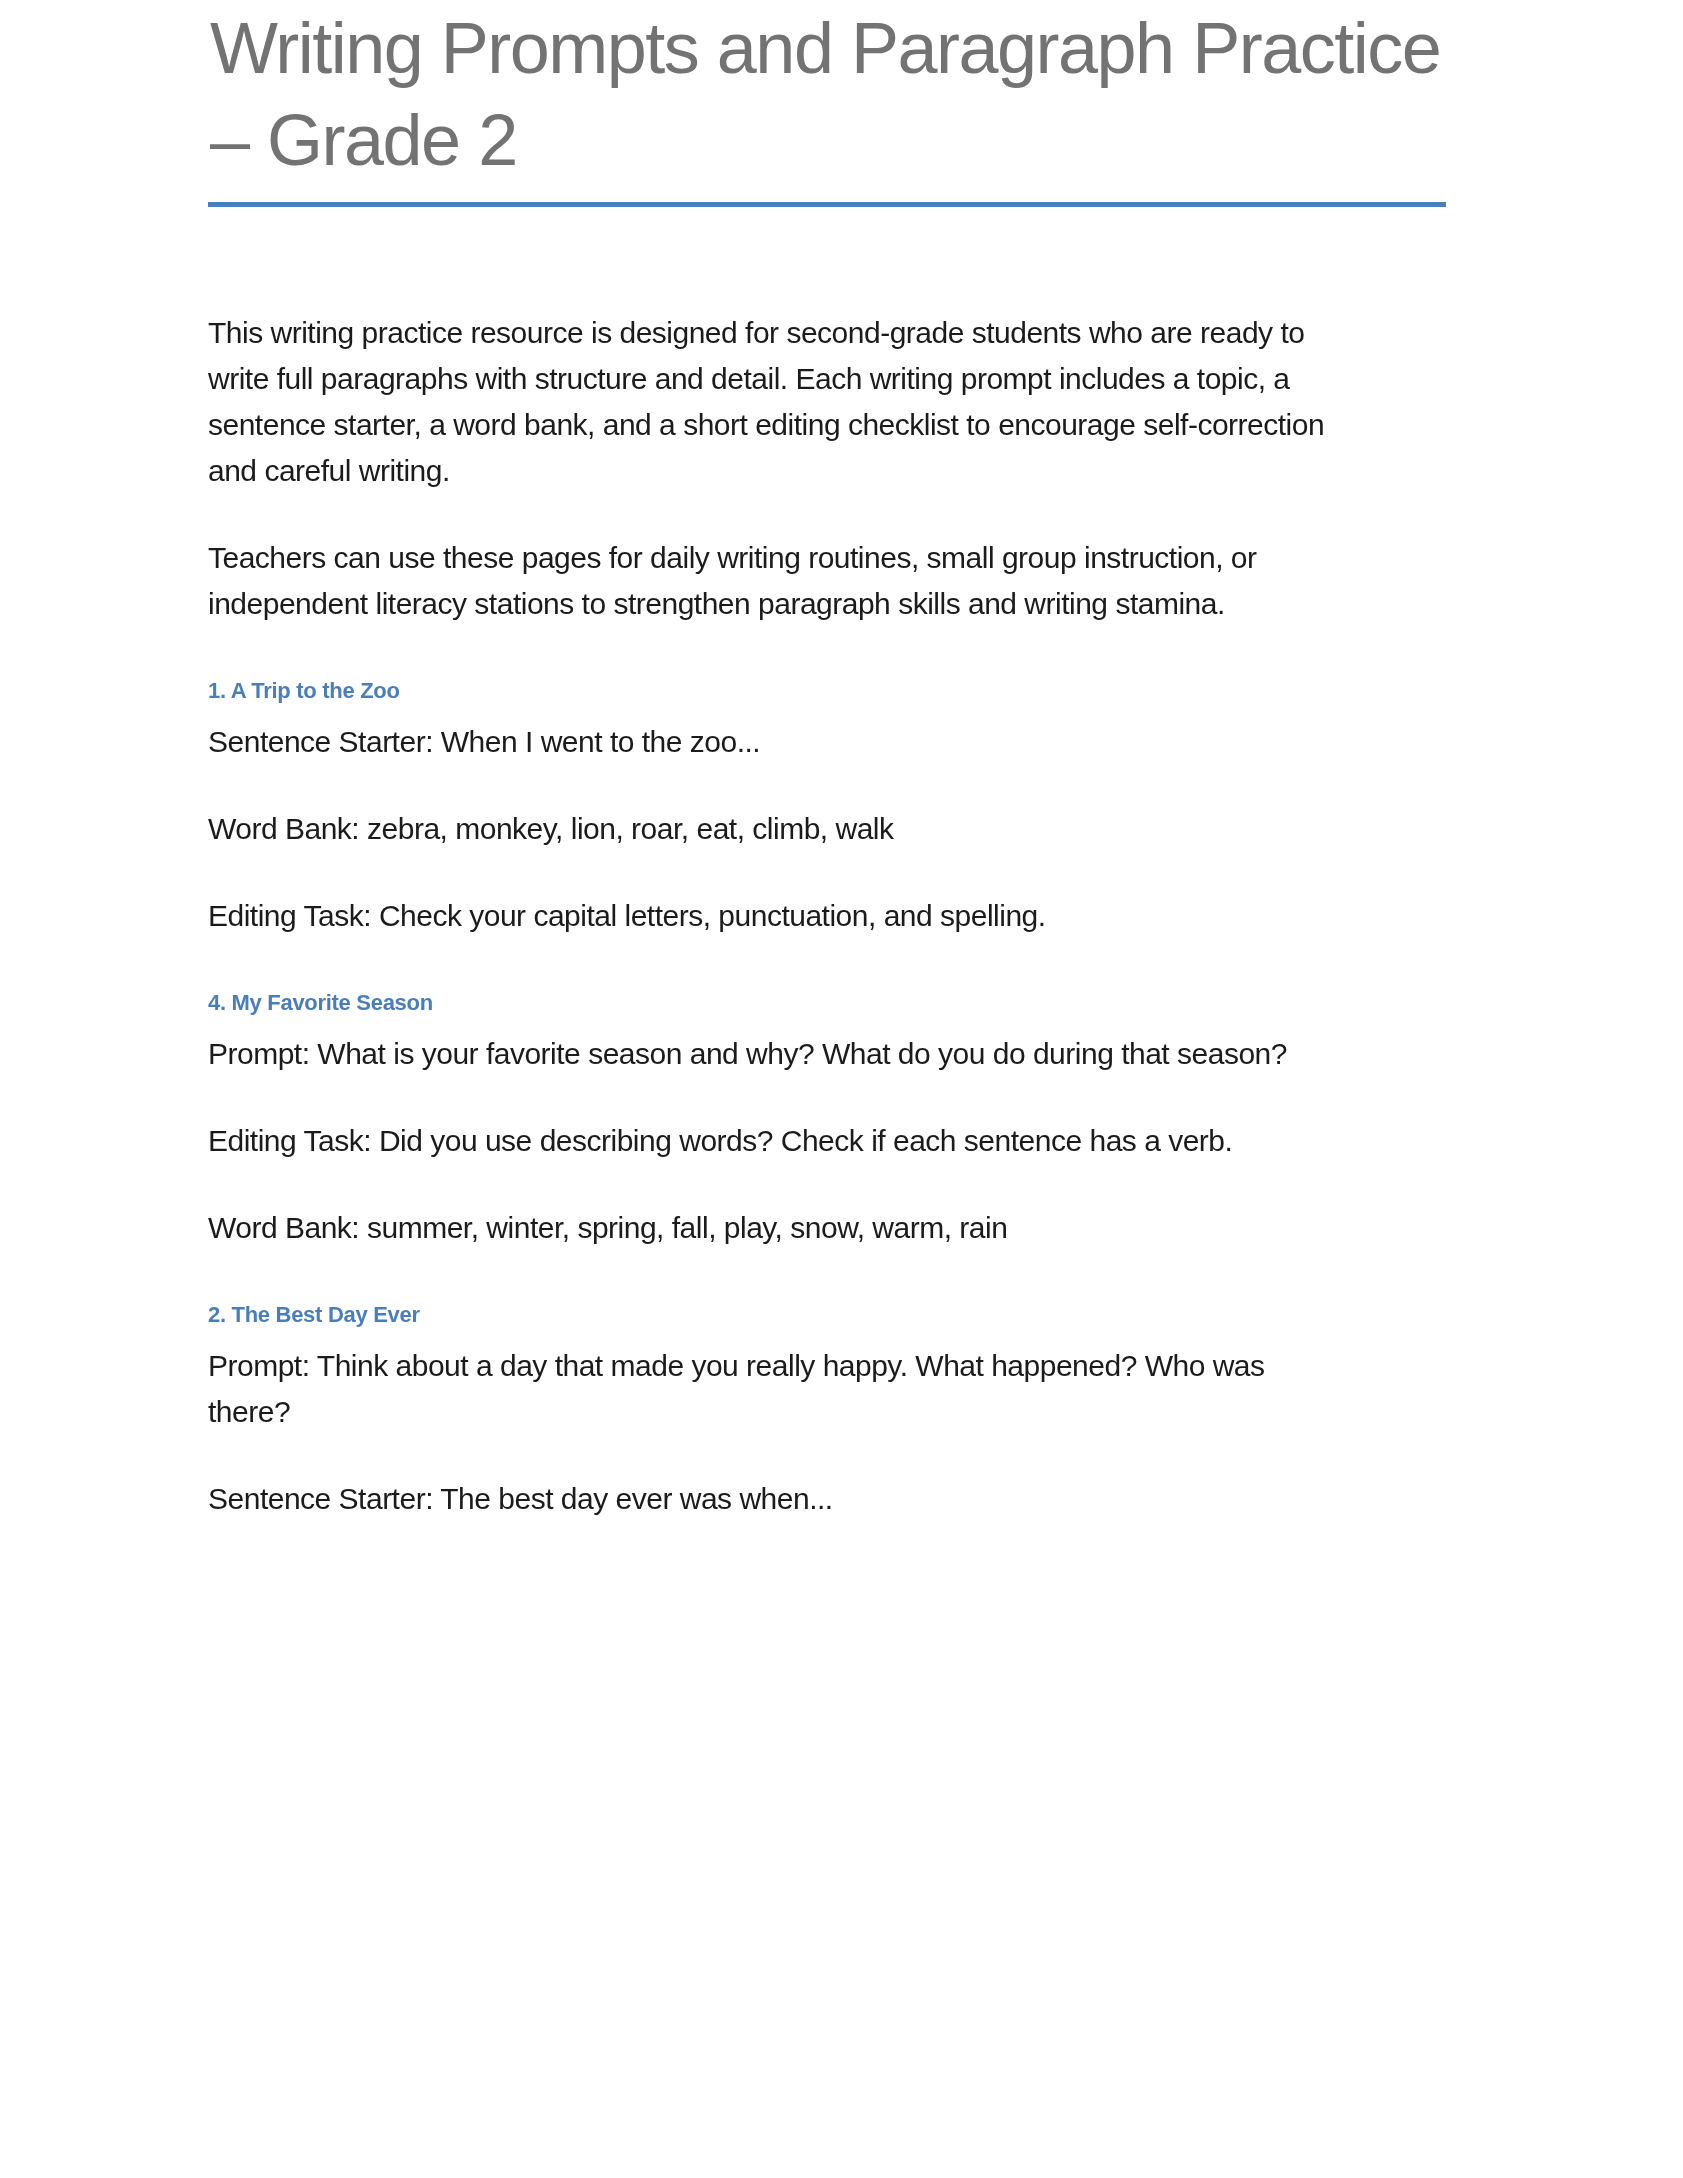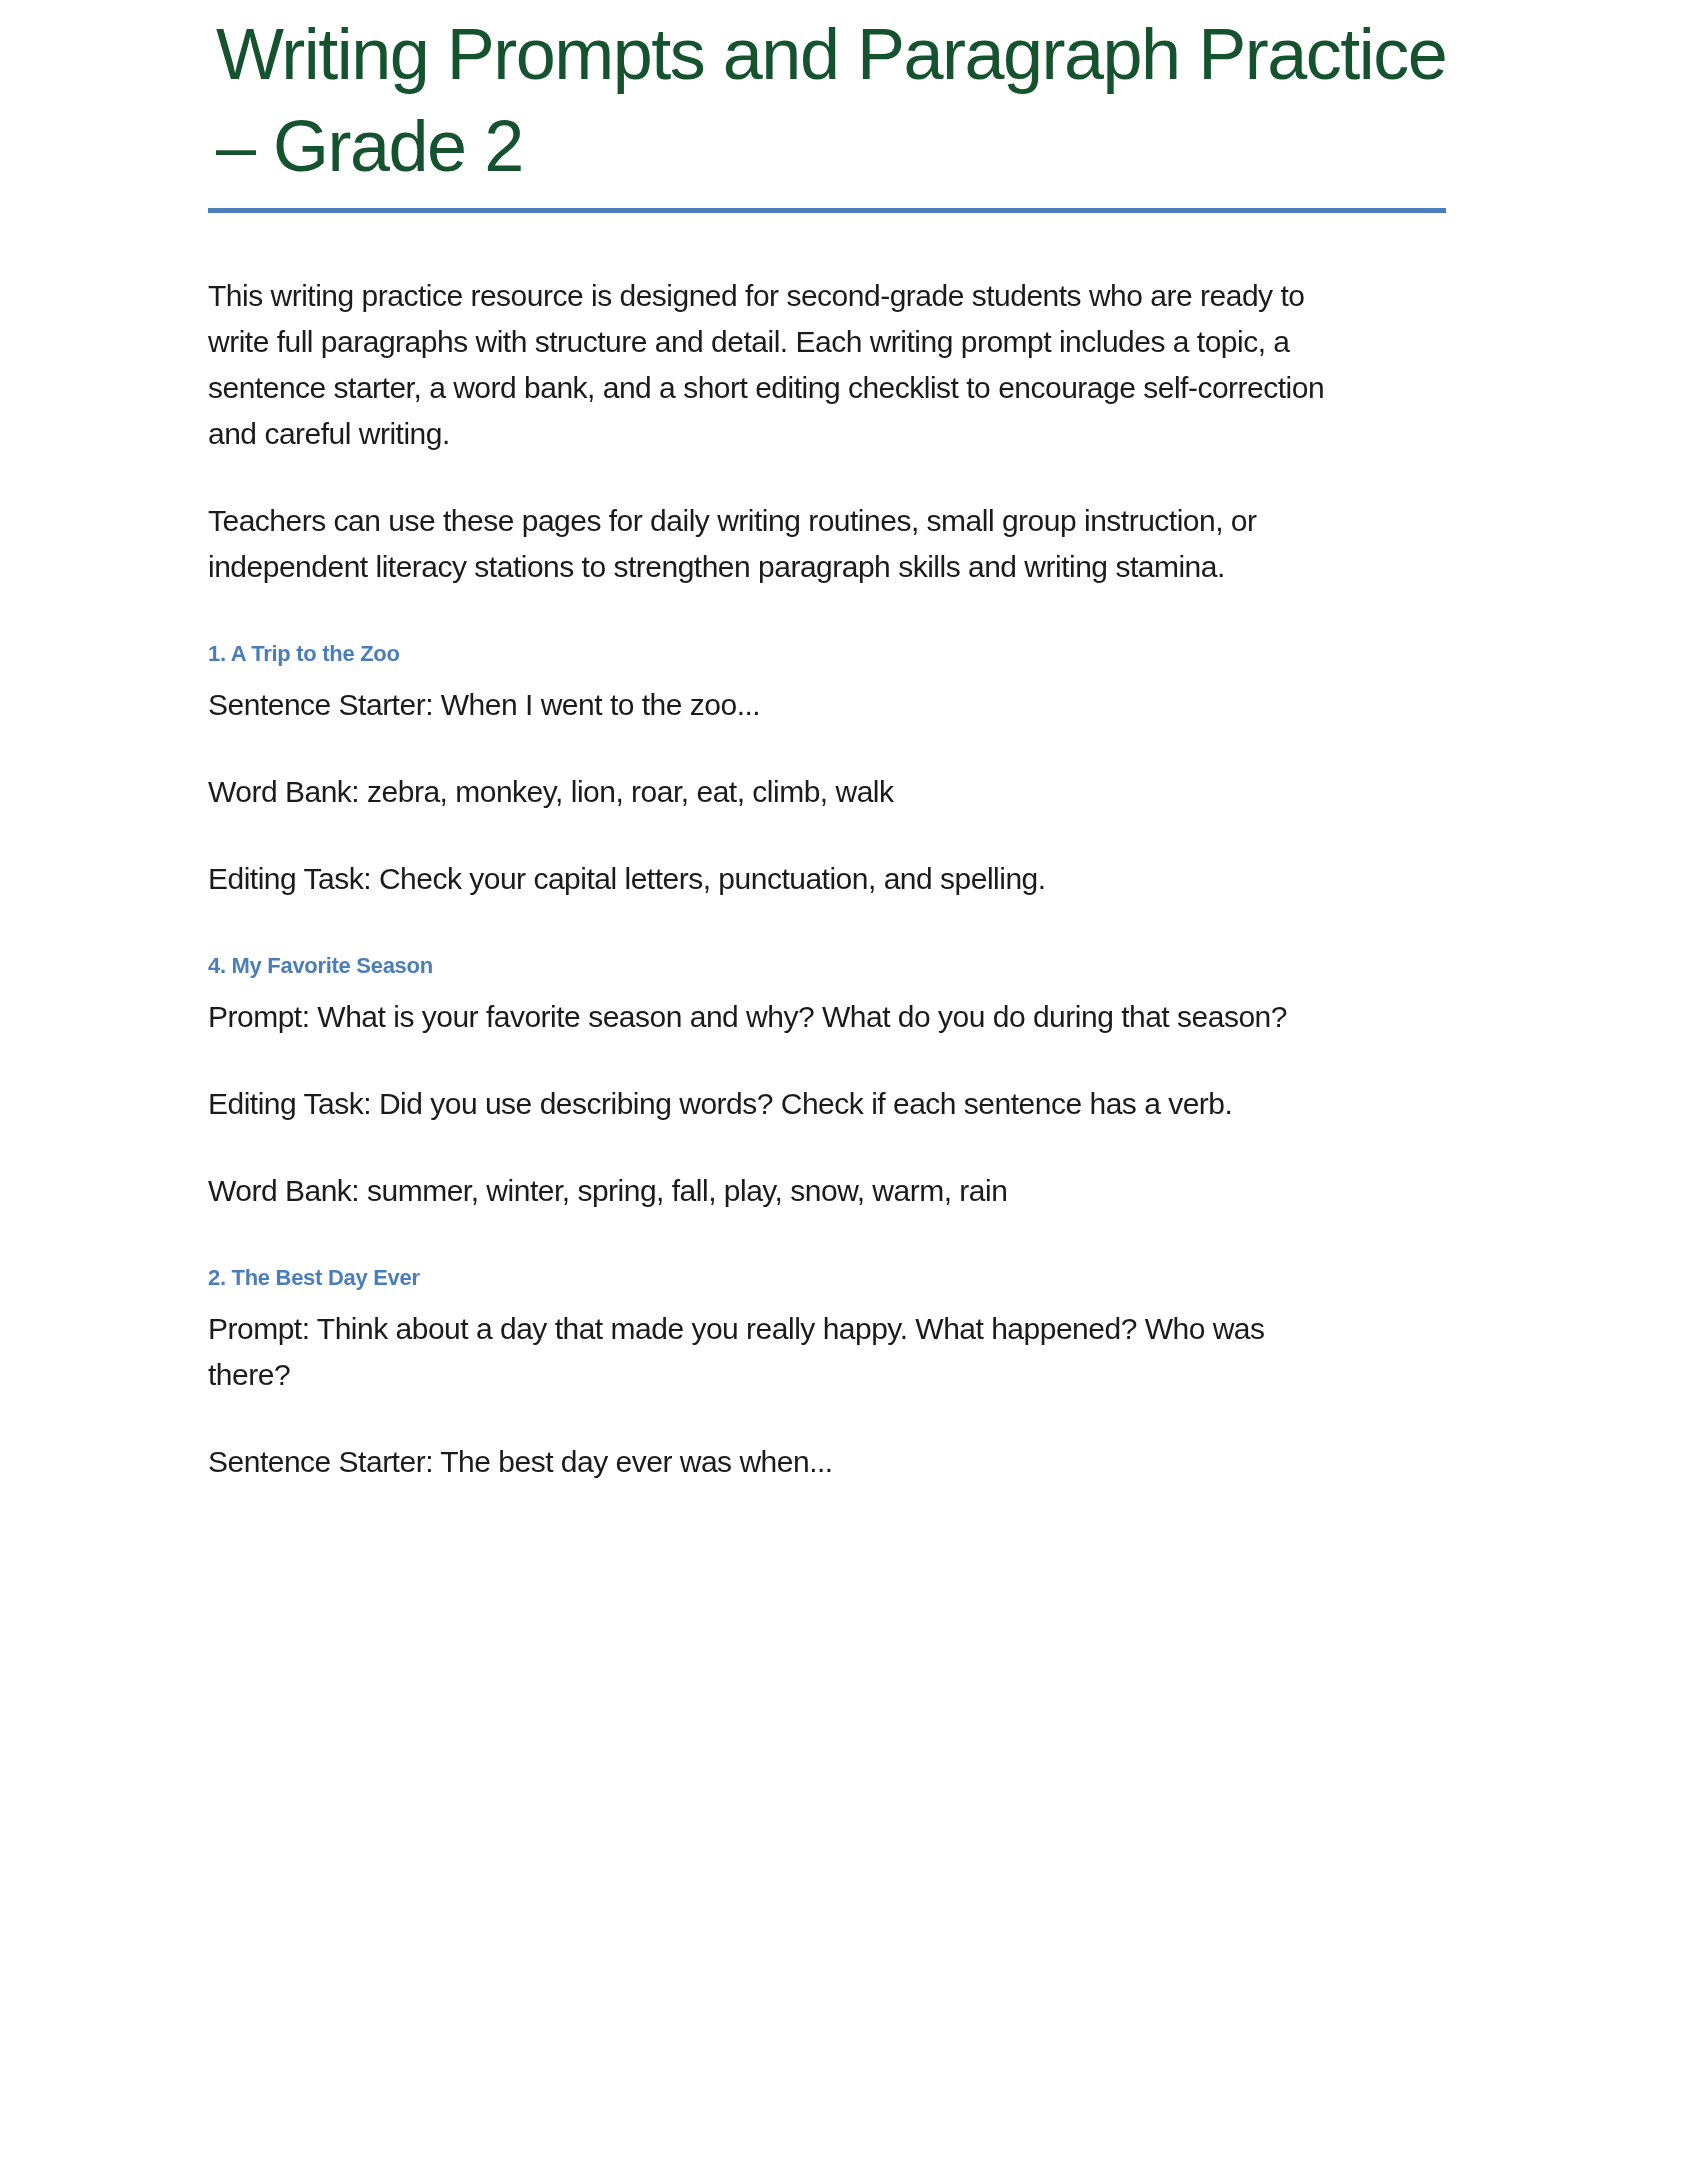--- a/index.html
+++ b/index.html
@@ -11,45 +11,45 @@
     overflow: hidden;
     font-family: "Liberation Sans", "DejaVu Sans", sans-serif;
   }
   .content {
     position: absolute;
     left: 208px;
     top: 0;
     width: 1238px;
   }
   .doc-title {
-    margin: 8px;
+    margin: 2px;
     font-size: 72px;
     line-height: 92px;
     font-weight: 400;
     letter-spacing: -1.5px;
-    color: #14532d;
+    color: #737373;
     white-space: nowrap;
   }
   .title-rule {
     margin-top: 16px;
     height: 5px;
     background: #4A7EBB;
     border: none;
     width: 100%;
     margin-bottom: 0;
   }
   .body-text {
     margin: 0 0 41px 0;
     font-size: 30px;
     line-height: 46px;
     letter-spacing: -0.5px;
     color: #1B1B1B;
     white-space: nowrap;
   }
-  .intro-first { margin-top: 60px; }
+  .intro-first { margin-top: 103px; }
   .section-heading {
     margin: 32px 0 5px 0;
     font-size: 22px;
     line-height: 46px;
     font-weight: 700;
     letter-spacing: -0.3px;
     color: #4A7EBB;
     white-space: nowrap;
   }
 </style>

